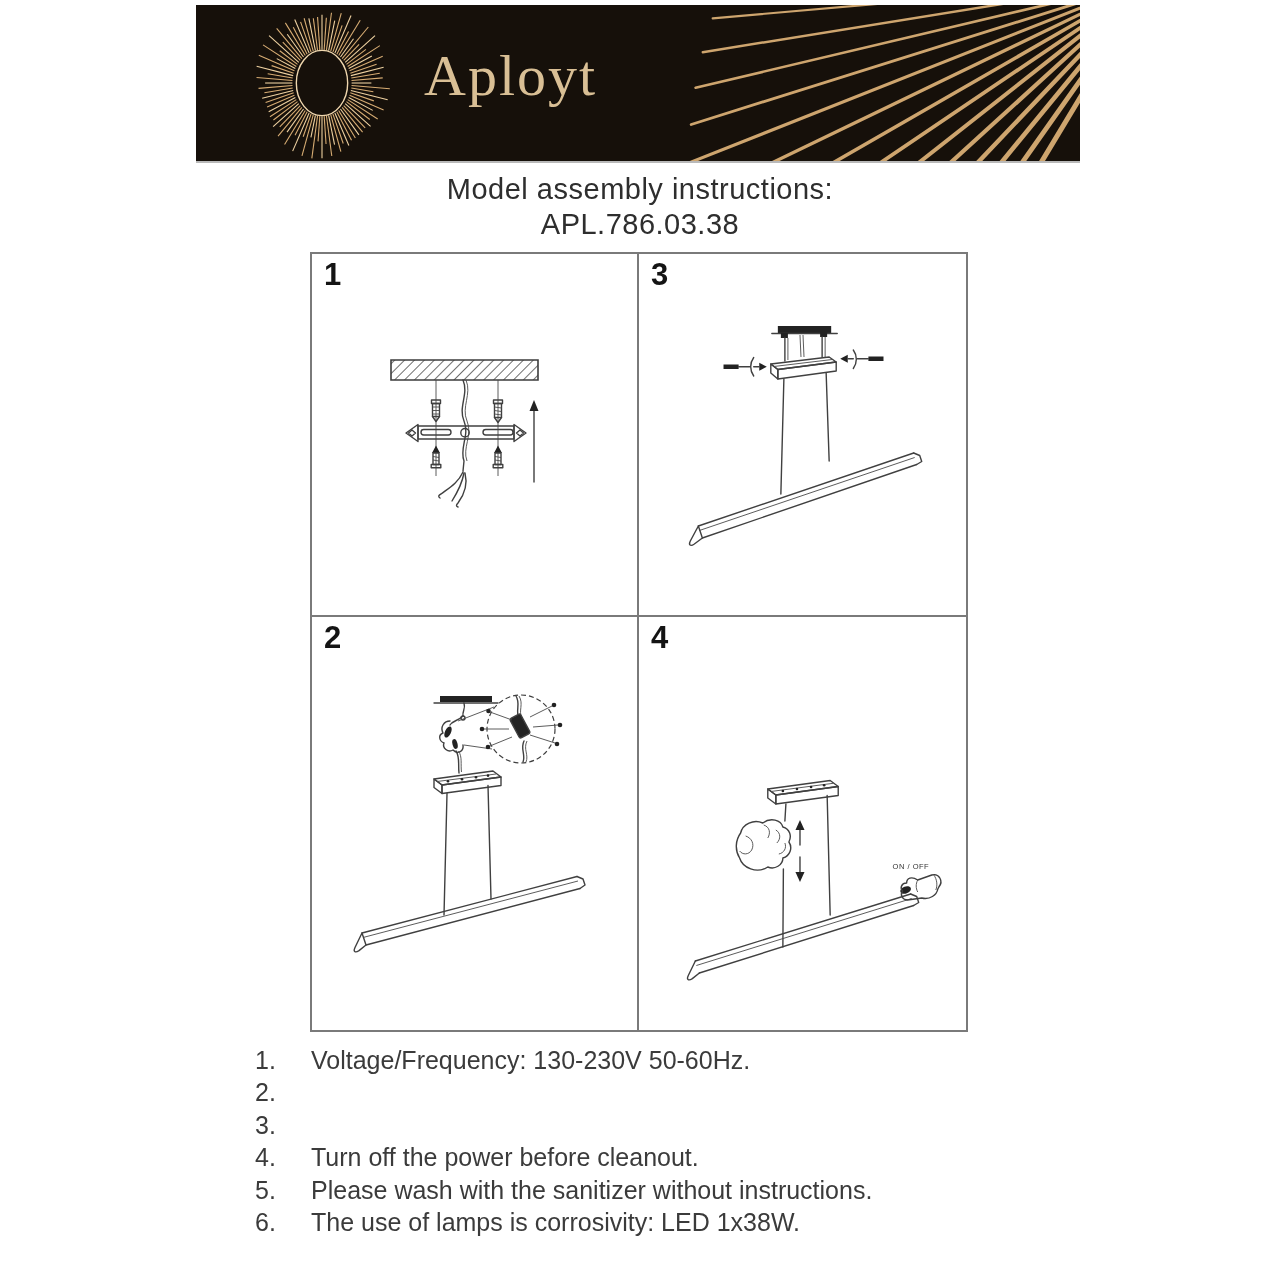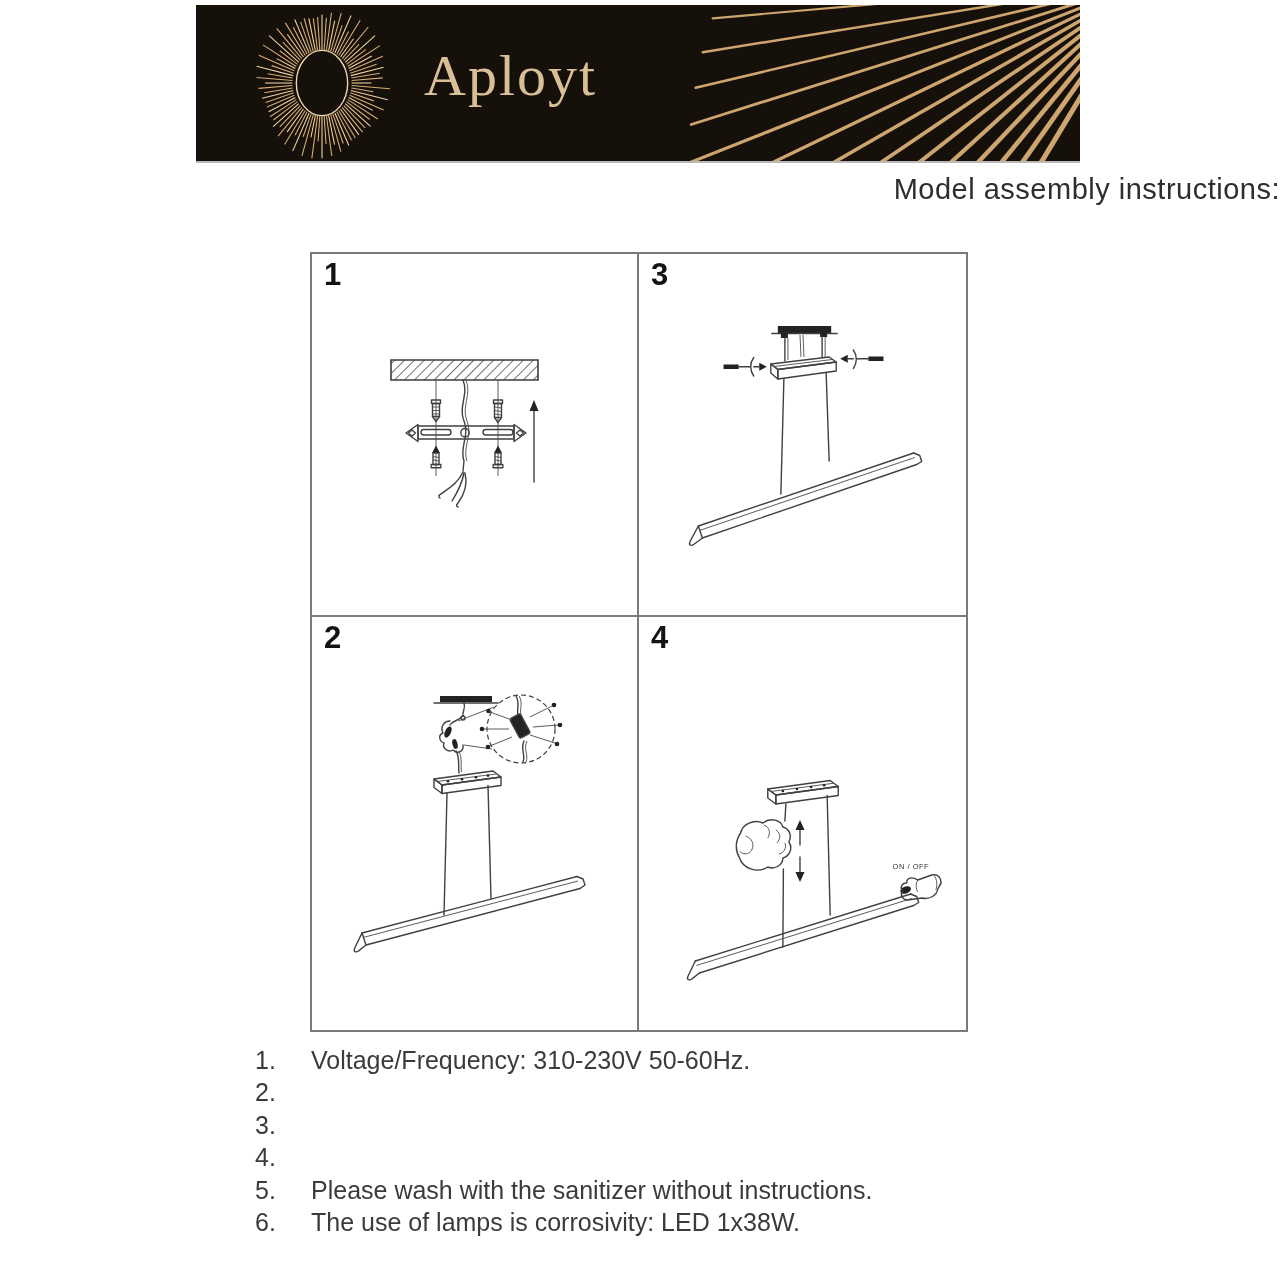--- a/index.html
+++ b/index.html
@@ -9,21 +9,21 @@
   
   .banner { position:absolute; left:196px; top:5px; width:884px; height:158px;
             background:#16100a; overflow:hidden; border-bottom:2px solid #b9b9b9; }
   .banner svg.deco { position:absolute; }
   #sunburst { left:46px; top:0px; width:160px; height:158px; }
   #fanrays  { left:0; top:0; width:884px; height:158px; }
   .brand { position:absolute; left:228px; top:42px; font-family:"Liberation Serif", serif;
            font-size:58px; font-weight:400; letter-spacing:2px; color:#d9bf95; line-height:1; }
 
   
-  .title-block { position:absolute; left:0; top:172px; width:1280px; text-align:right;
+  .title-block { position:absolute; left:0; top:172px; width:1280px; text-align:center;
                  color:#2e2e2e; font-size:29px; line-height:35px; letter-spacing:0.5px; }
 
   
   .grid { position:absolute; left:310px; top:252px; width:658px; height:780px;
           border:2px solid #7a7a7a; display:grid;
           grid-template-columns:1fr 1fr; grid-template-rows:363px 1fr; background:#fff; }
   .cell { position:relative; }
   .cell.br { border-right:2px solid #7a7a7a; }
   .cell.bb { border-bottom:2px solid #7a7a7a; }
   .cell .num { position:absolute; left:12px; top:3px; font-size:31px; font-weight:bold; color:#141414; }
@@ -149,20 +149,21 @@
         <line x1="955" y1="-25" x2="555.8" y2="395.7" stroke="#d8ad74" stroke-width="4.40" stroke-linecap="round" opacity="0.95"></line>
         <line x1="955" y1="-25" x2="578.4" y2="434.3" stroke="#d8ad74" stroke-width="4.62" stroke-linecap="round" opacity="0.95"></line>
         <line x1="955" y1="-25" x2="604.5" y2="471.8" stroke="#d8ad74" stroke-width="4.84" stroke-linecap="round" opacity="0.95"></line>
         <line x1="955" y1="-25" x2="634.2" y2="507.9" stroke="#d8ad74" stroke-width="5.06" stroke-linecap="round" opacity="0.95"></line>
       </svg>
     <div class="brand">Aployt</div>
   </div>
 
   <div class="title-block">
     <div>Model assembly instructions:</div>
+    <div>APL.786.03.38</div>
   </div>
 
   <div class="grid">
 
     <div class="cell br bb">
       <span class="num">1</span>
       <svg class="diag" viewBox="0 0 325 361" preserveAspectRatio="none">
         <defs>
           <pattern id="hatch" width="7" height="7" patternTransform="rotate(45)" patternUnits="userSpaceOnUse">
             <line x1="0" y1="0" x2="0" y2="7" stroke="#3d3d3d" stroke-width="1.5"></line>
@@ -389,33 +390,34 @@
         </g>
         <text x="252" y="252" font-size="7.5" fill="#333333" letter-spacing="0.5">ON / OFF</text>
       </svg>
     </div>
   </div>
 
   <div class="instructions">
     <div class="inst-row">
       <span class="inst-num">1.</span>
         <span class="inst-gap"></span>
-      <span>Voltage/Frequency: 310-230V 50-60Hz.</span>
+      <span>Voltage/Frequency: 130-230V 50-60Hz.</span>
     </div>
     <div class="inst-row">
       <span class="inst-num">2.</span>
         <span class="inst-gap"></span>
     </div>
     <div class="inst-row">
       <span class="inst-num">3.</span>
         <span class="inst-gap"></span>
     </div>
     <div class="inst-row">
       <span class="inst-num">4.</span>
         <span class="inst-gap"></span>
+      <span>Turn off the power before cleanout.</span>
     </div>
     <div class="inst-row">
       <span class="inst-num">5.</span>
         <span class="inst-gap"></span>
       <span>Please wash with the sanitizer without instructions.</span>
     </div>
     <div class="inst-row">
       <span class="inst-num">6.</span>
         <span class="inst-gap"></span>
       <span>The use of lamps is corrosivity: LED 1x38W.</span>

